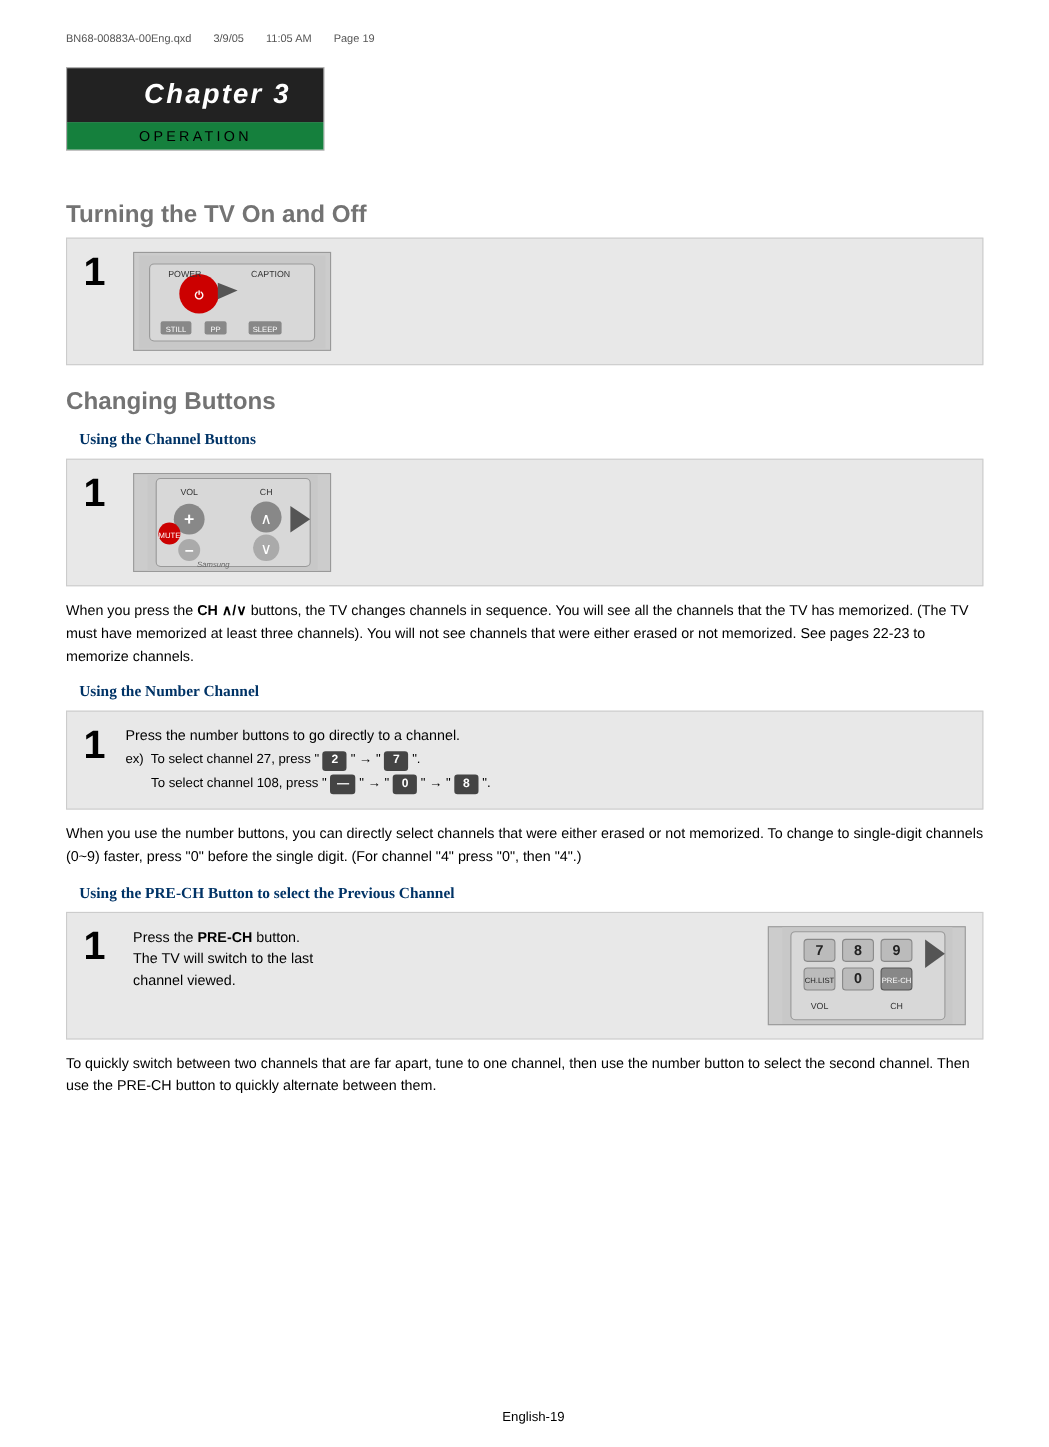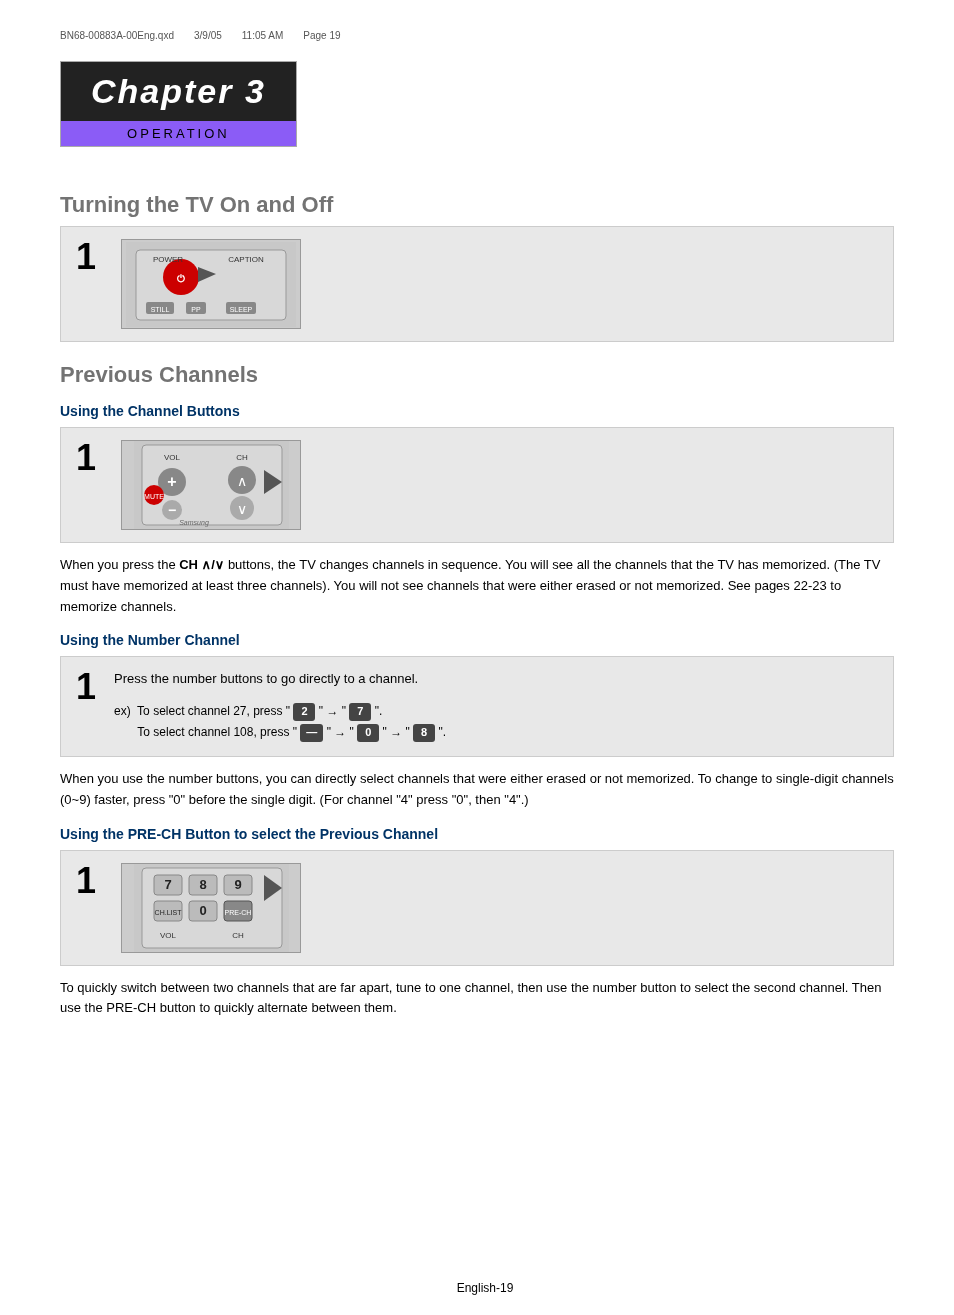--- a/index.html
+++ b/index.html
@@ -25,52 +25,54 @@
 
     
     .chapter-box {
       background: #222;
       color: #fff;
       display: inline-block;
       padding: 10px 30px;
       margin-bottom: 0;
     }
     .chapter-box h1 {
-      font-size: 34px;
+      font-size: 25px;
       font-weight: bold;
       letter-spacing: 2px;
       font-style: italic;
+      margin-left: 40px;
     }
     .chapter-title-wrapper {
       border: 1px solid #aaa;
       display: inline-block;
       margin-bottom: 25px;
     }
     .operation-label {
       text-align: center;
       font-size: 13px;
       letter-spacing: 3px;
       font-variant: small-caps;
       padding: 5px 60px;
-      background: #8b5cf6;
+      background: #15803d;
       color: #000;
     }
 
     
     .section-title {
       font-size: 22px;
       font-weight: bold;
       color: #737373;
       margin: 20px 0 8px 0;
     }
     .subsection-title {
       font-size: 14px;
       font-weight: bold;
       color: #003366;
-      margin: 15px 0 8px 0;
+      margin: 15px 0 8px 12px;
+      font-family: Liberation Serif, serif;
     }
 
     
     .step-box {
       background: #e8e8e8;
       border: 1px solid #ccc;
       padding: 12px 15px;
       display: flex;
       align-items: flex-start;
       gap: 15px;
@@ -115,21 +117,21 @@
       padding: 12px 15px;
       margin-bottom: 12px;
     }
     .num-step-inner {
       display: flex;
       gap: 8px;
       align-items: flex-start;
     }
     .channel-ex {
       font-size: 12px;
-      margin-top: 12px;
+      margin-top: 1px;
       line-height: 1.8;
     }
 
     
     .btn-circle {
       display: inline-flex;
       align-items: center;
       justify-content: center;
       background: #888;
       color: #fff;
@@ -212,21 +214,21 @@
       <text x="70" y="70" text-anchor="middle" fill="white" font-size="7">PP</text>
       <rect x="100" y="60" width="30" height="12" rx="2" fill="#888"></rect>
       <text x="115" y="70" text-anchor="middle" fill="white" font-size="7">SLEEP</text>
 
       <polygon points="72,25 90,32 72,40" fill="#555"></polygon>
     </svg>
   </div>
 </div>
 
 
-<div class="section-title">Previous Channels</div>
+<div class="section-title">Changing Buttons</div>
 
 
 <div class="subsection-title">Using the Channel Buttons</div>
 
 <div class="step-box">
   <div class="step-number">1</div>
   <div class="step-image">
 
     <svg class="remote-ch-illustration" viewBox="0 0 155 90">
       <rect x="0" y="0" width="155" height="90" fill="#c8c8c8"></rect>
@@ -280,20 +282,25 @@
 
 <p class="body-text">
   When you use the number buttons, you can directly select channels that were either erased or not memorized. To change to single-digit channels (0~9) faster, press "0" before the single digit. (For channel "4" press "0", then "4".)
 </p>
 
 
 <div class="subsection-title">Using the PRE-CH Button to select the Previous Channel</div>
 
 <div class="step-box">
   <div class="step-number">1</div>
+  <div class="step-content">
+    Press the <b>PRE-CH</b> button.<br>
+    The TV will switch to the last<br>
+    channel viewed.
+  </div>
   <div class="step-image">
 
     <svg class="remote-prc-illustration" viewBox="0 0 155 90">
       <rect x="0" y="0" width="155" height="90" fill="#c8c8c8"></rect>
       <rect x="8" y="5" width="140" height="80" rx="4" fill="#d8d8d8" stroke="#999" stroke-width="1"></rect>
 
       <rect x="20" y="12" width="28" height="20" rx="3" fill="#bbb" stroke="#888"></rect>
       <text x="34" y="26" text-anchor="middle" fill="#222" font-size="13" font-weight="bold">7</text>
       <rect x="55" y="12" width="28" height="20" rx="3" fill="#bbb" stroke="#888"></rect>
       <text x="69" y="26" text-anchor="middle" fill="#222" font-size="13" font-weight="bold">8</text>

